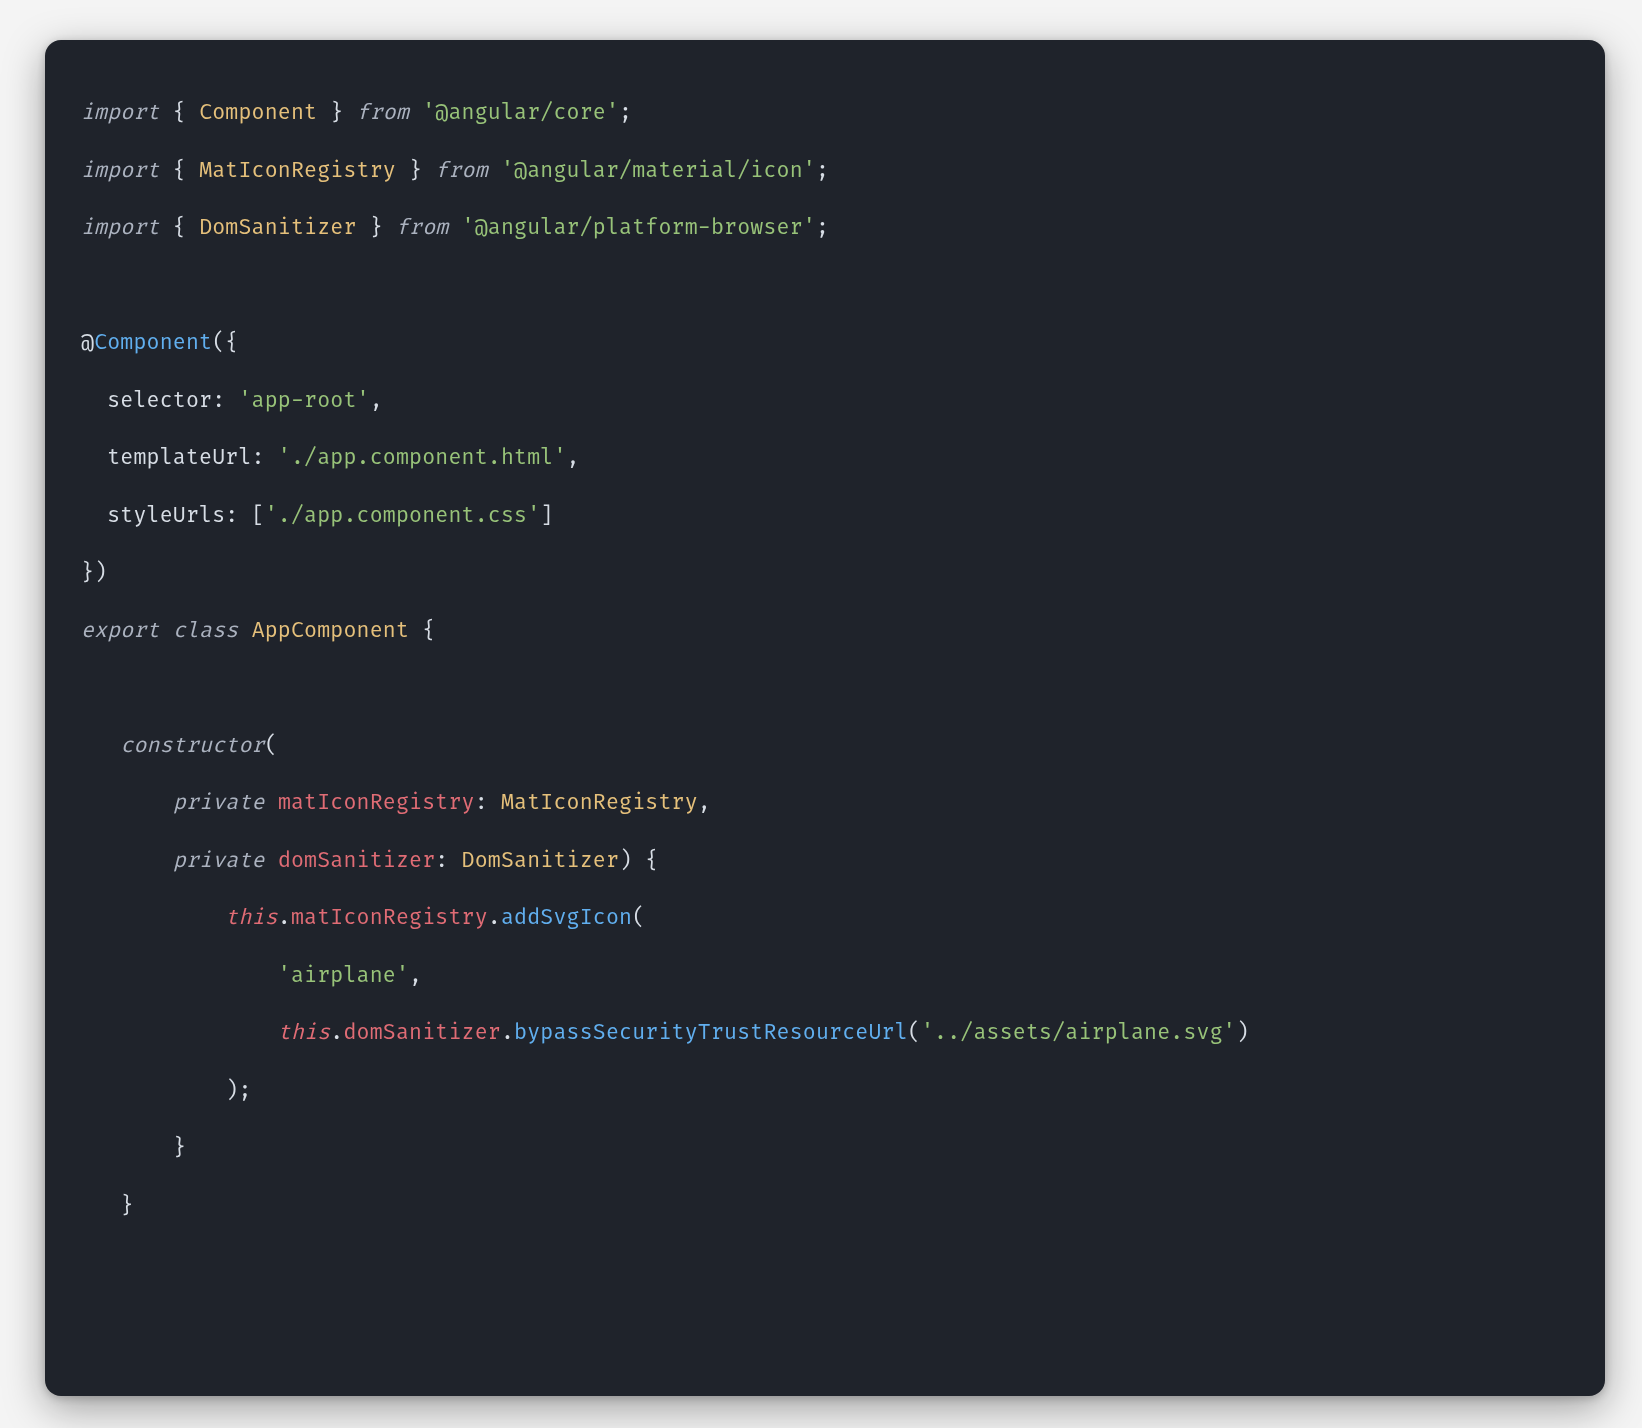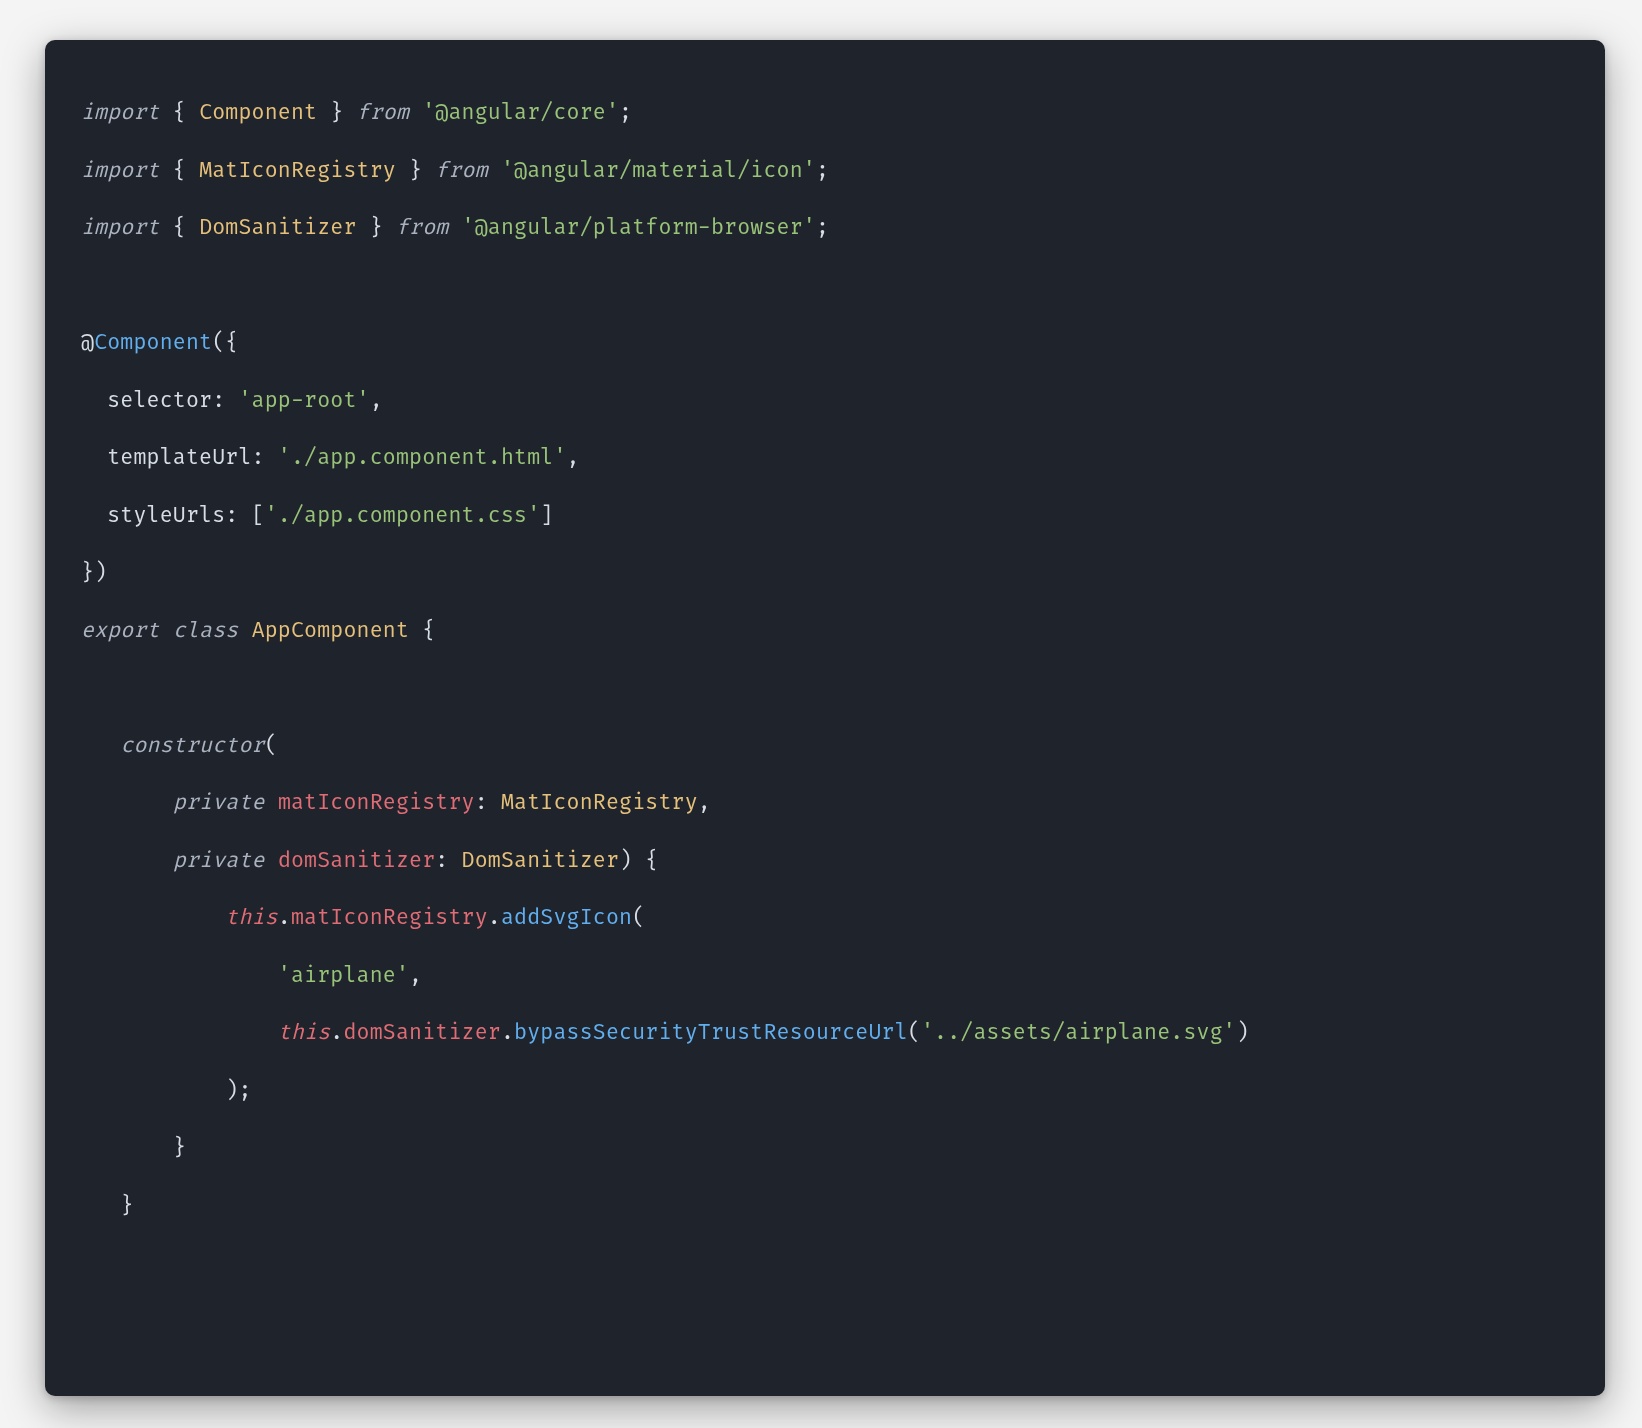--- a/index.html
+++ b/index.html
@@ -22,21 +22,21 @@
     height: 1428px;
     font-family: 'Fira Code', 'JetBrains Mono', Menlo, Consolas, monospace;
   }
   .code-card {
     position: absolute;
     left: 45px;
     top: 40px;
     width: 1560px;
     height: 1356px;
     background: var(--bg-code);
-    border-radius: 10px;
+    border-radius: 16px;
     box-shadow: 0 12px 40px rgba(0,0,0,0.35), 0 2px 8px rgba(0,0,0,0.2);
     box-sizing: border-box;
     padding: 44px 36px;
     overflow: hidden;
   }
   .code {
     font-size: 21px;
     line-height: 57.5px;
     color: var(--text-default);
     white-space: pre;

